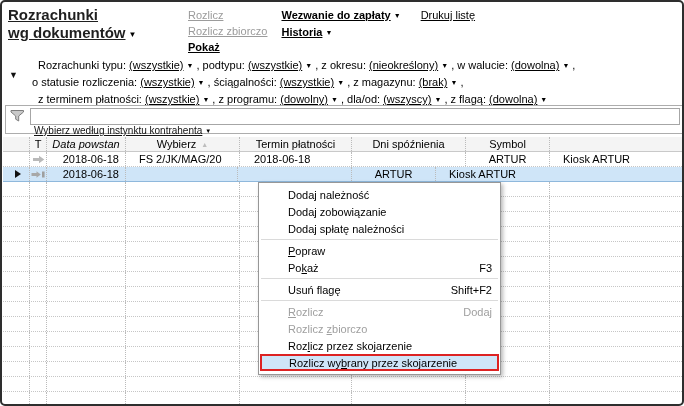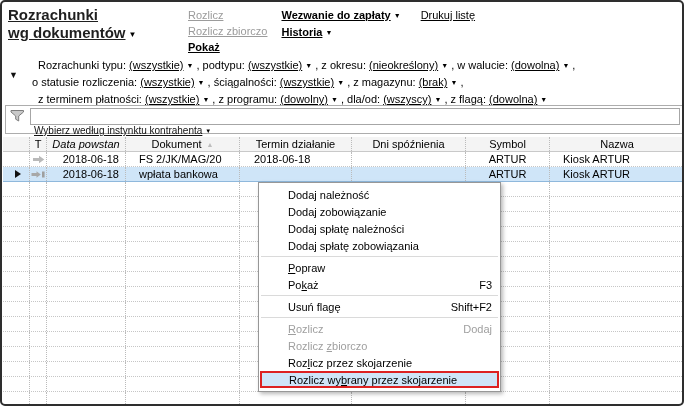--- a/index.html
+++ b/index.html
@@ -104,34 +104,31 @@
         <div class="g-cell" style="width: 27px; justify-content: center; padding: 0px;">
           <span></span>
         </div>
         <div class="g-cell" style="width: 17px; justify-content: center; padding: 0px;">
           <span>T</span>
         </div>
         <div class="g-cell" style="width: 79px; justify-content: center; padding: 0px; font-style: italic;">
           <span>Data powstan</span>
         </div>
         <div class="g-cell" style="width: 114px; padding: 0px; justify-content: center;">
-          <span>Dokument</span>
+          <span>Wybierz</span>
           <span class="sort">▲</span>
         </div>
         <div class="g-cell" style="width: 112px; padding: 0px; justify-content: center;">
-          <span>Termin działanie</span>
+          <span>Termin płatności</span>
         </div>
         <div class="g-cell" style="width: 114px; padding: 0px; justify-content: center;">
           <span>Dni spóźnienia</span>
         </div>
         <div class="g-cell" style="width: 84px; justify-content: center; padding: 0px;">
           <span>Symbol</span>
-        </div>
-        <div class="g-cell last" style="padding: 0px; justify-content: center;">
-          <span>Nazwa</span>
         </div>
       </div>
       <div class="g-body">
         <div class="g-row">
           <div class="g-cell" style="width: 27px; justify-content: center;"></div>
           <div class="g-cell" style="width: 17px; justify-content: center;">
             <svg width="13" height="9" viewBox="0 0 13 9">
               <path d="M1 3 H7 V0.7 L12.3 4.5 L7 8.3 V6 H1 Z" fill="#b9b9b9"></path>
             </svg>
           </div>
@@ -158,23 +155,20 @@
           </div>
           <div class="g-cell" style="width: 17px; justify-content: center;">
             <svg width="14" height="9" viewBox="0 0 14 9">
               <path d="M0.5 3 H5.5 V1.2 L9.8 4.5 L5.5 7.8 V6 H0.5 Z" fill="#a8a8a8"></path>
               <rect x="11" y="1.5" width="2.6" height="6" fill="#9f9f9f"></rect>
             </svg>
           </div>
           <div class="g-cell" style="width: 79px; justify-content: flex-end; padding-right: 6px;">
             <span>2018-06-18</span>
           </div>
-          <div class="g-cell" style="width: 114px; padding-left: 13px;">
-            <span>wpłata bankowa</span>
-          </div>
           <div class="g-cell" style="width: 112px; padding-left: 14px;"></div>
           <div class="g-cell" style="width: 114px; padding-left: 8px;"></div>
           <div class="g-cell" style="width: 84px; justify-content: center;">
             <span>ARTUR</span>
           </div>
           <div class="g-cell last" style="padding-left: 13px;">
             <span>Kiosk ARTUR</span>
           </div>
         </div>
         <div class="g-row">
@@ -332,23 +326,20 @@
 
   <div class="menu" id="menu">
       <div class="mi">
         <span class="mi-label">Dodaj należność</span>
       </div>
       <div class="mi">
         <span class="mi-label">Dodaj zobowiązanie</span>
       </div>
       <div class="mi">
         <span class="mi-label">Dodaj spłatę należności</span>
-      </div>
-      <div class="mi">
-        <span class="mi-label">Dodaj spłatę zobowiązania</span>
       </div>
       <div class="sep"></div>
       <div class="mi">
         <span class="mi-label"><u>P</u>opraw</span>
       </div>
       <div class="mi">
         <span class="mi-label">Po<u>k</u>aż</span>
         <span class="sc">F3</span>
       </div>
       <div class="sep"></div>

